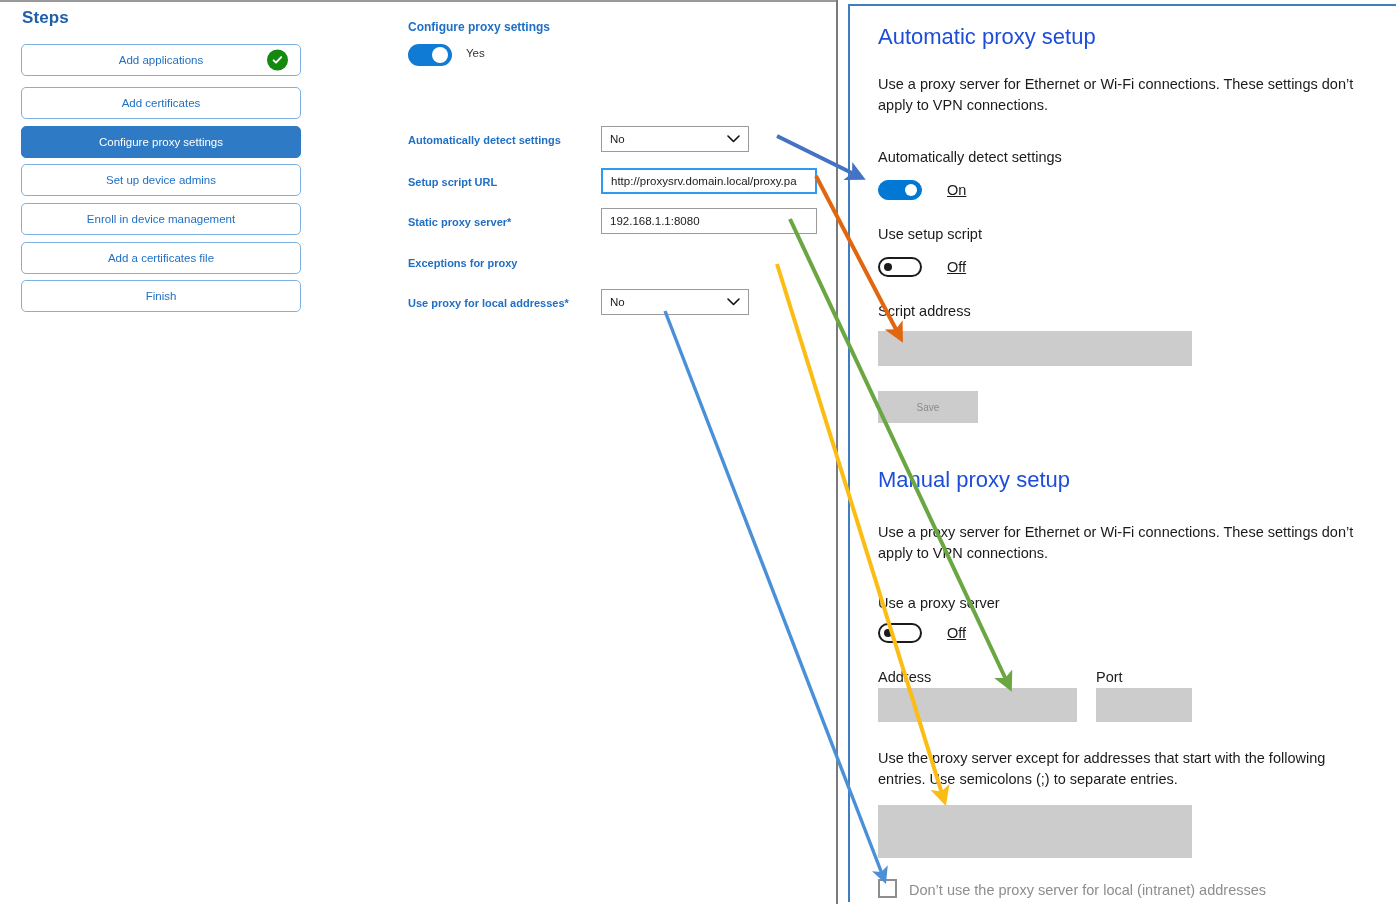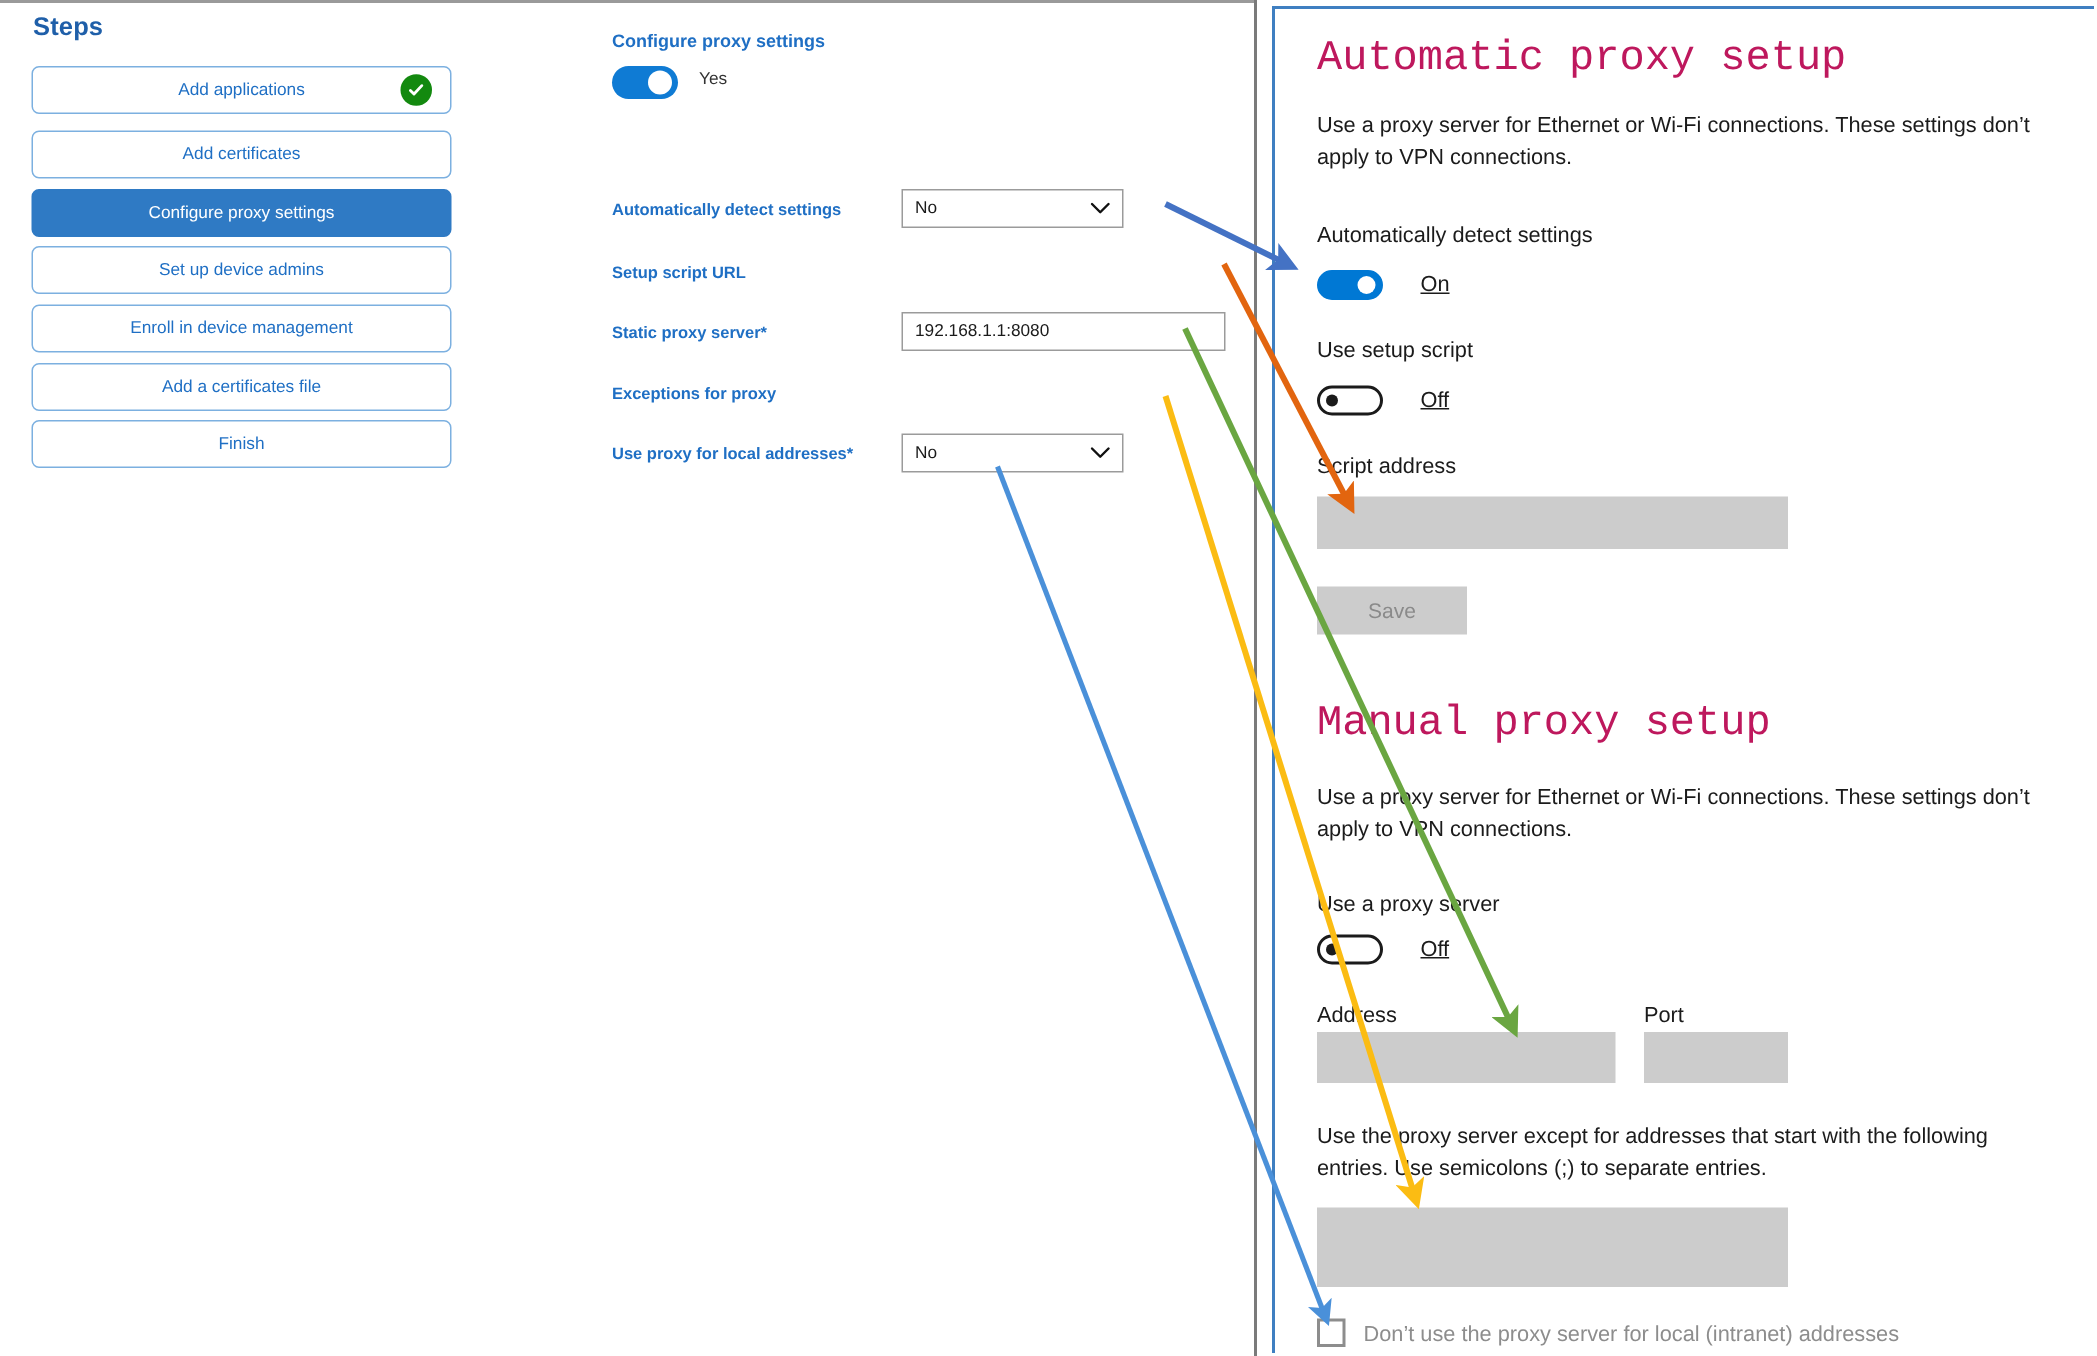--- a/index.html
+++ b/index.html
@@ -162,24 +162,23 @@
     border: 2px solid #3f7fc1;
     border-right: none;
     border-bottom: none;
     background: #ffffff;
     box-sizing: border-box;
     overflow: hidden;
   }
   .win-h1 {
     position: absolute;
     left: 28px;
-    font-size: 28px;
+    font-size: 22px;
     font-weight: normal;
-    color: #be185d;
-    font-family: Liberation Mono, monospace;
+    color: #1d4ed8;
   }
   .win-p {
     position: absolute;
     left: 28px;
     width: 488px;
     font-size: 14.5px;
     line-height: 1.42;
     color: #1b1b1b;
   }
   .win-lbl {
@@ -316,20 +315,23 @@
     <span class="chev">
       <svg width="13" height="9" viewBox="0 0 13 9">
           <path d="M1 1.5 L6.5 7 L12 1.5" stroke="#111" stroke-width="1.6" fill="none" stroke-linecap="round" stroke-linejoin="round"></path>
         </svg>
     </span>
   </div>
 
   <div class="field-label" style="top:176px">
     <span>Setup script URL</span>
   </div>
+  <div class="f-input focused" style="top:168px">
+    <span>http://proxysrv.domain.local/proxy.pa</span>
+  </div>
 
   <div class="field-label" style="top:216px">
     <span>Static proxy server</span><span class="req">*</span>
   </div>
   <div class="f-input" style="top:208px">
     <span>192.168.1.1:8080</span>
   </div>
 
   <div class="field-label" style="top:257px">
     <span>Exceptions for proxy</span>
@@ -363,21 +365,21 @@
   <div class="w10-toggle off" style="top:251px">
     <span class="dot"></span>
   </div>
   <div class="w10-toggle-label" style="top:253px">Off</div>
 
   <div class="win-lbl" style="top:297px">Script address</div>
   <div class="grey-box" style="left:28px; top:325px; width:314px; height:35px;">
     <span></span>
   </div>
 
-  <div class="grey-box" style="left:28px; top:385px; width:100px; height:32px; display:flex; align-items:center; justify-content:center; font-size:14px; color:#8a8a8a; cursor:pointer;">Save</div>
+  <div class="grey-box" style="left:28px; top:385px; width:100px; height:32px; display:flex; align-items:center; justify-content:center; font-size:10px; color:#8a8a8a; cursor:pointer;">Save</div>
 
   <div class="win-h1" style="top:461px">Manual proxy setup</div>
   <div class="win-p" style="top:516px">Use a proxy server for Ethernet or Wi-Fi connections. These settings don’t apply to VPN connections.</div>
 
   <div class="win-lbl" style="top:589px">Use a proxy server</div>
   <div class="w10-toggle off" style="top:617px">
     <span class="dot"></span>
   </div>
   <div class="w10-toggle-label" style="top:619px">Off</div>
 

